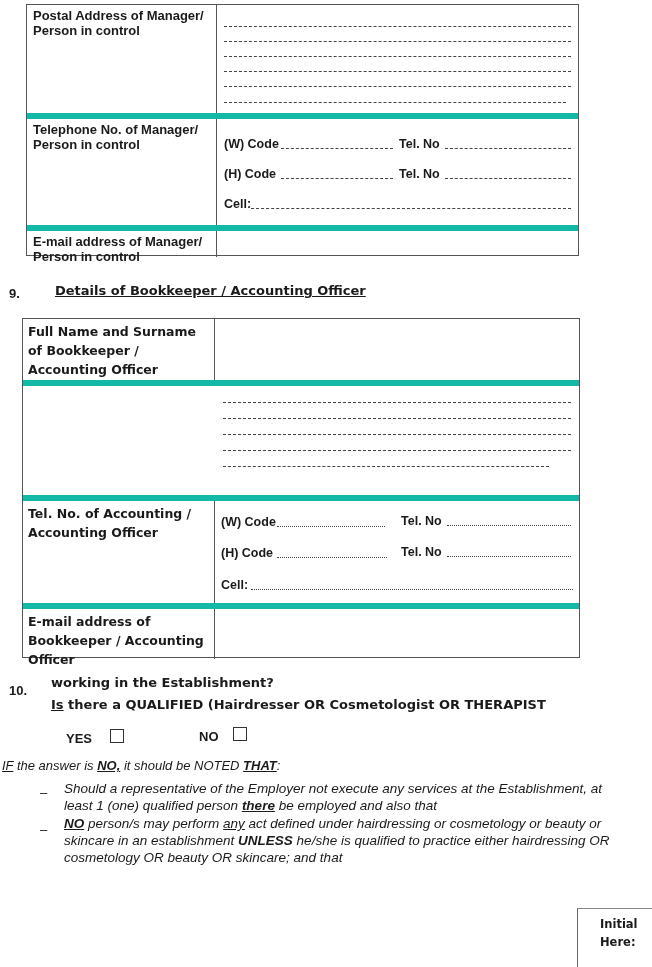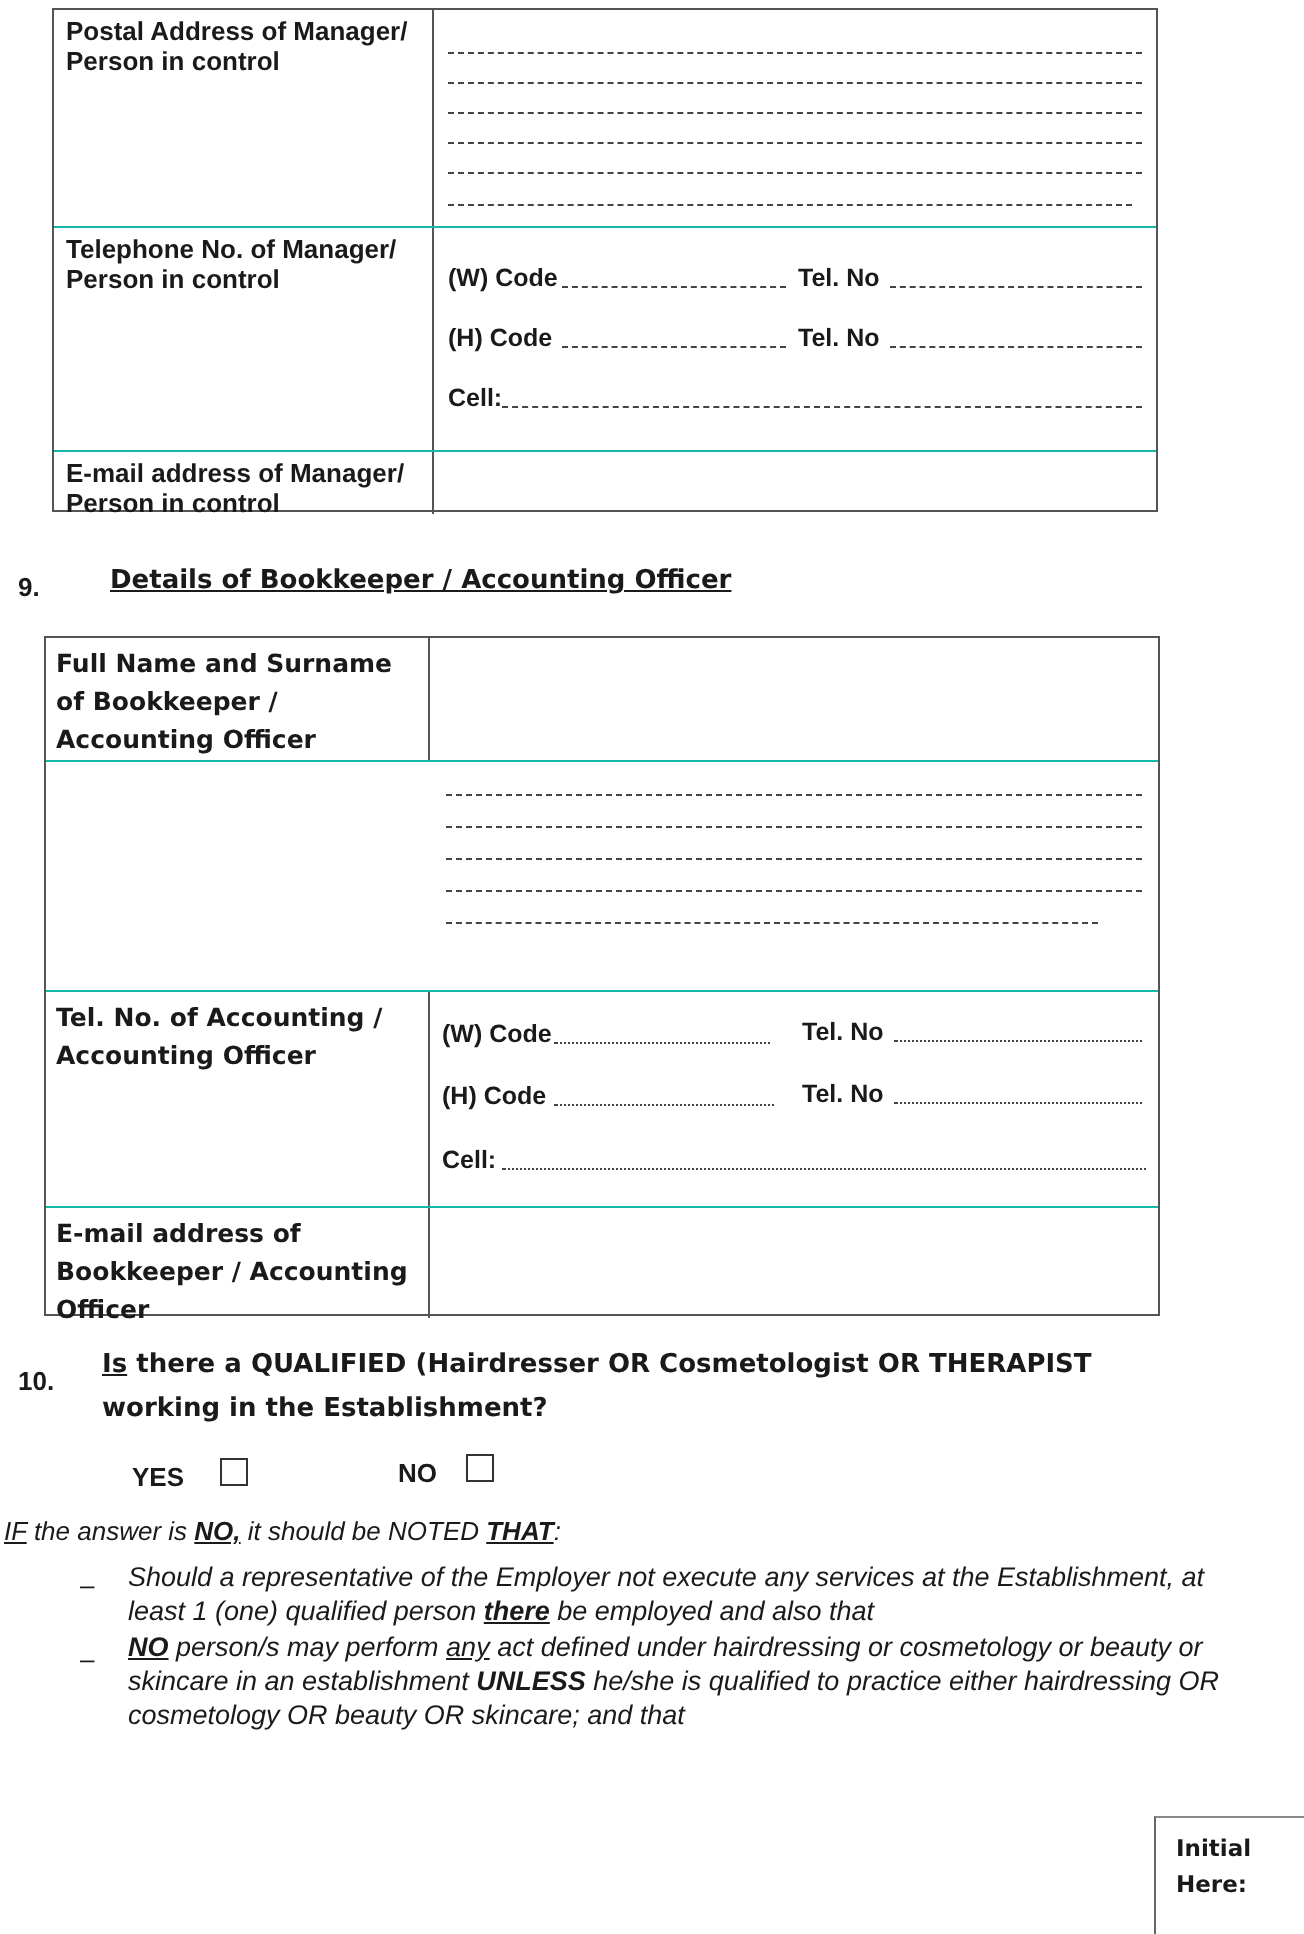--- a/index.html
+++ b/index.html
@@ -1,19 +1,19 @@
 <!DOCTYPE html>
 <html><head>
 <meta charset="utf-8">
 <style>
   html, body { margin: 0; padding: 0; background: #ffffff; }
   body { width: 652px; height: 967px; position: relative; overflow: hidden;
          font-family: "Liberation Sans", sans-serif; color: #1a1a1a; }
   .tbl { position: absolute; border: 1px solid #555; box-sizing: border-box; }
-  .row { position: absolute; left: 0; right: 0; border-top: 1px solid #14b8a6; box-sizing: border-box; }
+  .row { position: absolute; left: 0; right: 0; border-top: 6px solid #14b8a6; box-sizing: border-box; }
   .row.first { border-top: none; }
   .lcell { position: absolute; left: 0; top: 0; bottom: 0; border-right: 1px solid #555; box-sizing: border-box;
            font-weight: bold; font-size: 13px; line-height: 15px; padding: 3px 0 0 6px; }
   .rcell { position: absolute; top: 0; bottom: 0; right: 0; box-sizing: border-box; }
   .dash { position: absolute; height: 0; border-top: 1.5px dashed #444; }
   .dot { border-top: 1.5px dotted #444; }
   .fl { position: absolute; font-size: 12.5px; font-weight: bold; white-space: nowrap; }
   .bk .lcell { font-family: "DejaVu Sans", sans-serif; font-size: 12.5px; line-height: 19px; padding-left: 5px; }
   .sec-num { position: absolute; font-weight: bold; font-size: 13px; }
   .sec-title { position: absolute; font-weight: bold; font-size: 13px; text-decoration: underline; font-family: "DejaVu Sans", sans-serif; }
@@ -93,22 +93,22 @@
     </div>
   </div>
   <div class="row" style="top:284px; height:56px;">
     <div class="lcell" style="width:192px;">E-mail address of Bookkeeper / Accounting Officer</div>
     <div class="rcell" style="left:192px;"></div>
   </div>
 </div>
 
 <span class="sec-num" style="left:9px; top:683px;">10.</span>
 <div class="q10" style="left:51px; top:672px; width:560px;">
+  <div>working in the Establishment?</div>
   <div><u>Is</u><span> there a QUALIFIED (Hairdresser OR Cosmetologist OR THERAPIST</span></div>
-  <div>working in the Establishment?</div>
 </div>
 
 <span class="fl" style="left:66px; top:731px; font-size:13px;">YES</span>
 <div class="chk" style="left:110px; top:729px;"></div>
 <span class="fl" style="left:199px; top:729px; font-size:13px;">NO</span>
 <div class="chk" style="left:233px; top:727px;"></div>
 
 <div class="it" style="left:2px; top:758px;">
   <u>IF</u><span> the answer is </span><b><u>NO,</u></b><span> it should be NOTED </span><b><u>THAT</u></b><span>:</span>
 </div>
@@ -117,17 +117,17 @@
 <div class="note" style="left:64px; top:780px;">
   <span>Should a representative of the Employer not execute any services at the Establishment, at least 1 (one) qualified person </span><b><u>there</u></b><span> be employed and also that</span>
 </div>
 
 <span class="bullet" style="left:40px; top:822px;">–</span>
 <div class="note" style="left:64px; top:815px;">
   <b><u>NO</u></b><span> person/s may perform </span><u>any</u><span> act defined under hairdressing or cosmetology or beauty or skincare in an establishment </span><b>UNLESS</b><span> he/she is qualified to practice either hairdressing OR cosmetology OR beauty OR skincare; and that</span>
 </div>
 
 <div style="position:absolute; left:577px; top:908px; width:80px; height:62px; border-left:1px solid #666; border-top:1px solid #888;">
-  <div style="position:absolute; left:10px; top:6px; font-weight:bold; font-size:11.5px; line-height:18px; font-family:'DejaVu Sans', sans-serif;">
+  <div style="position:absolute; left:22px; top:6px; font-weight:bold; font-size:11.5px; line-height:18px; font-family:'DejaVu Sans', sans-serif;">
     <div>Initial</div>
     <div>Here:</div>
   </div>
 </div>
 
 </body></html>

